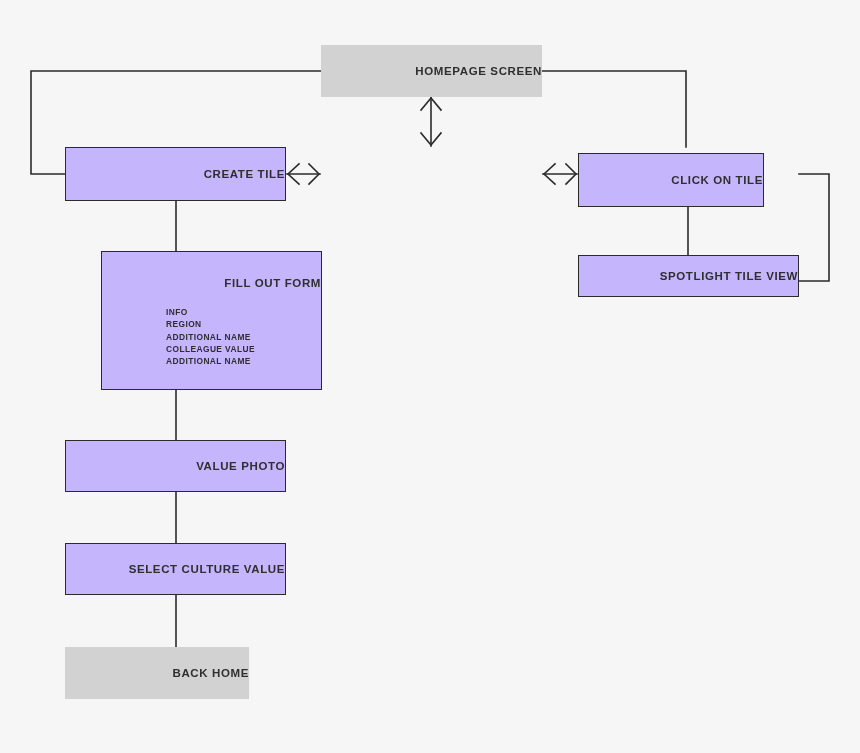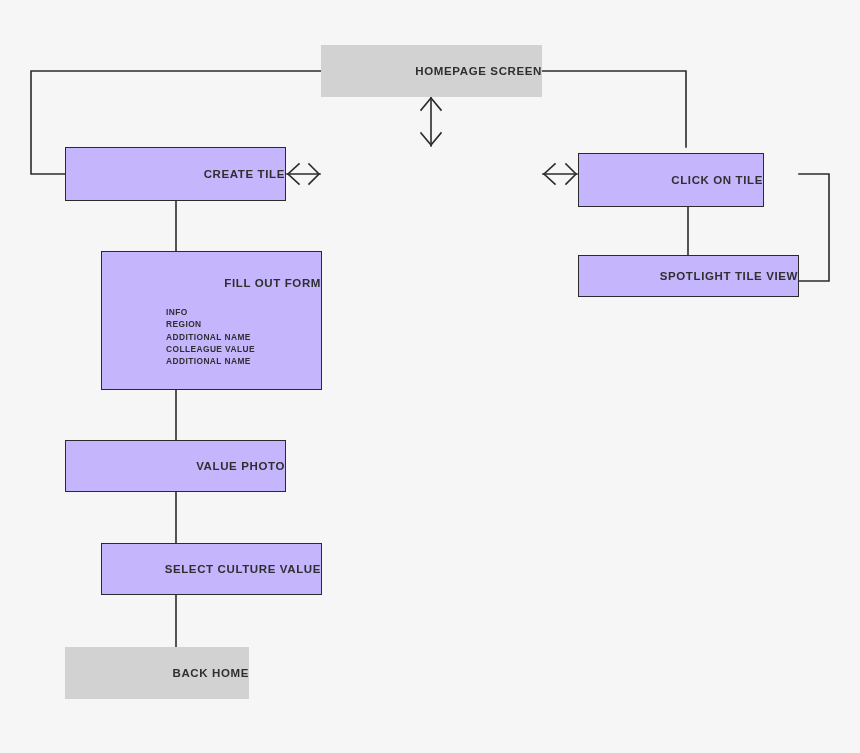--- a/index.html
+++ b/index.html
@@ -142,21 +142,21 @@
       <li>ADDITIONAL NAME</li>
       <li>COLLEAGUE VALUE</li>
       <li>ADDITIONAL NAME</li>
     </ul>
   </div>
 
   <div class="node outlined" style="left:65px; top:440px; width:221px; height:52px;">
     <div class="node-title">VALUE PHOTO</div>
   </div>
 
-  <div class="node outlined" style="left:65px; top:543px; width:221px; height:52px;margin-left:36px;">
+  <div class="node outlined" style="left:65px; top:543px; width:221px; height:52px;">
     <div class="node-title">SELECT CULTURE VALUE</div>
   </div>
 
   <div class="node plain" style="left:65px; top:647px; width:184px; height:52px;">
     <div class="node-title">BACK HOME</div>
   </div>
 
 </div>
 
 </body></html>

